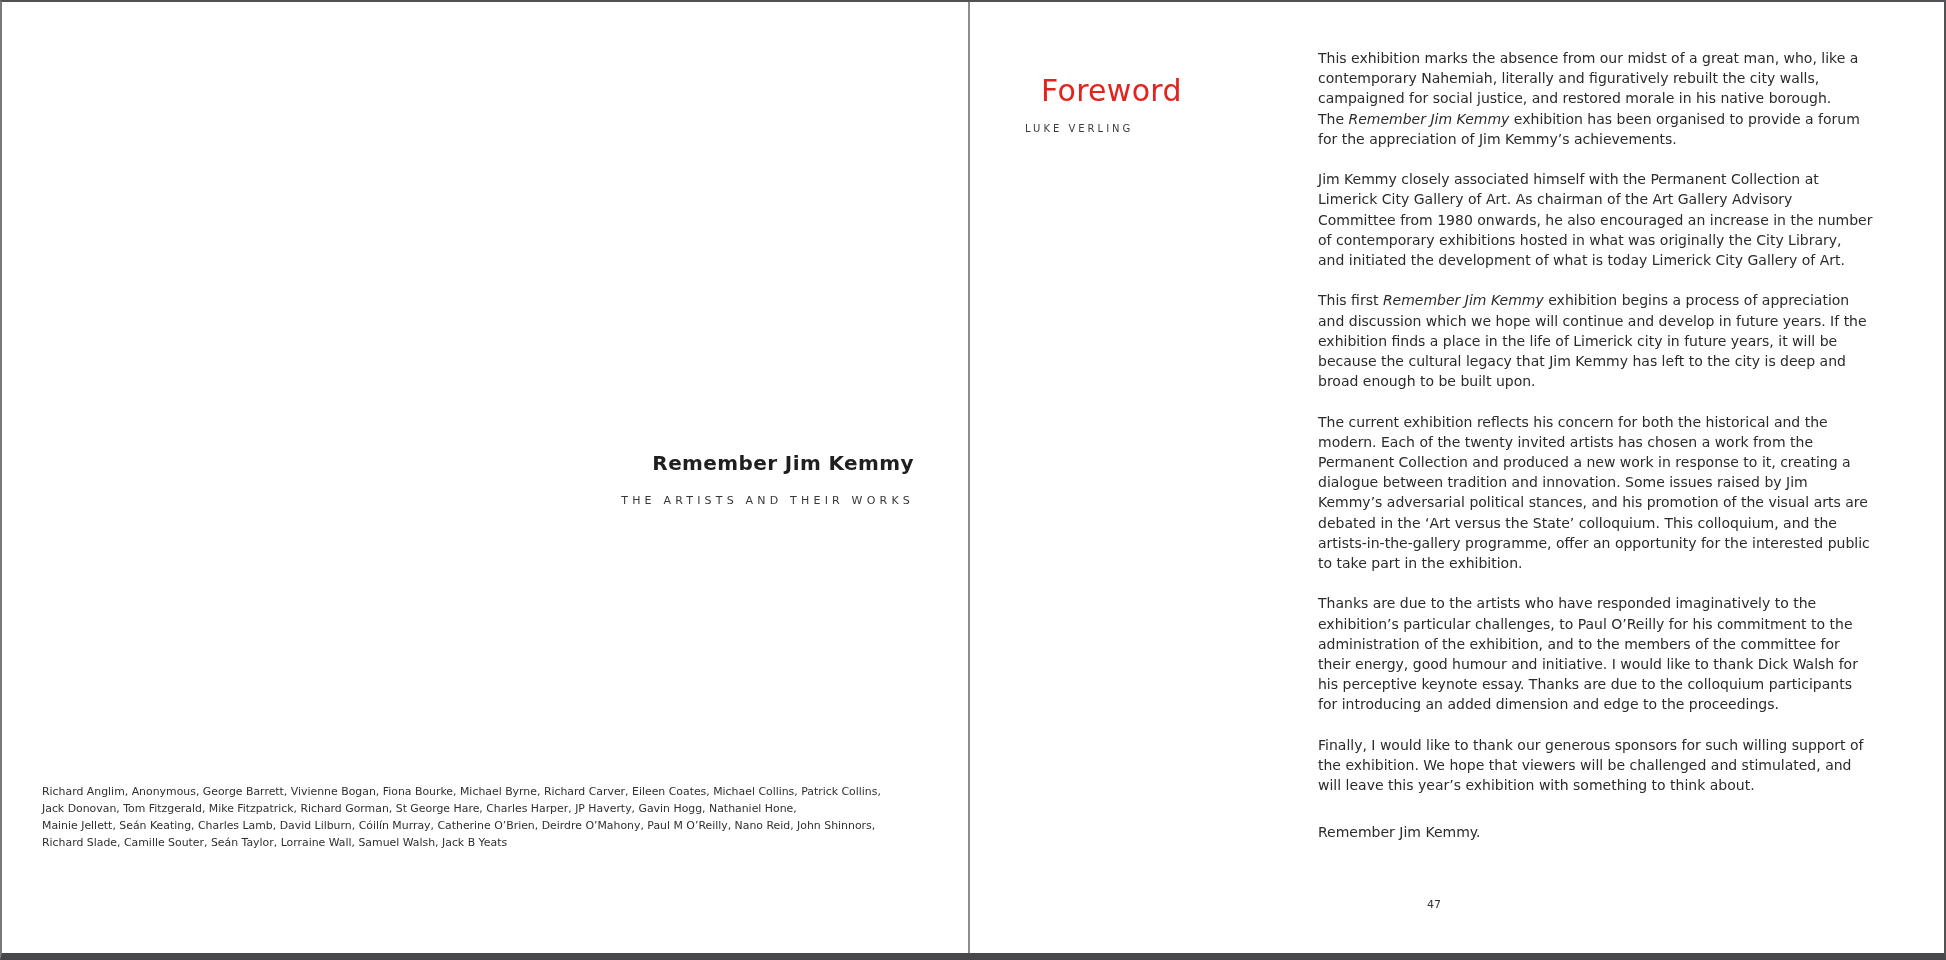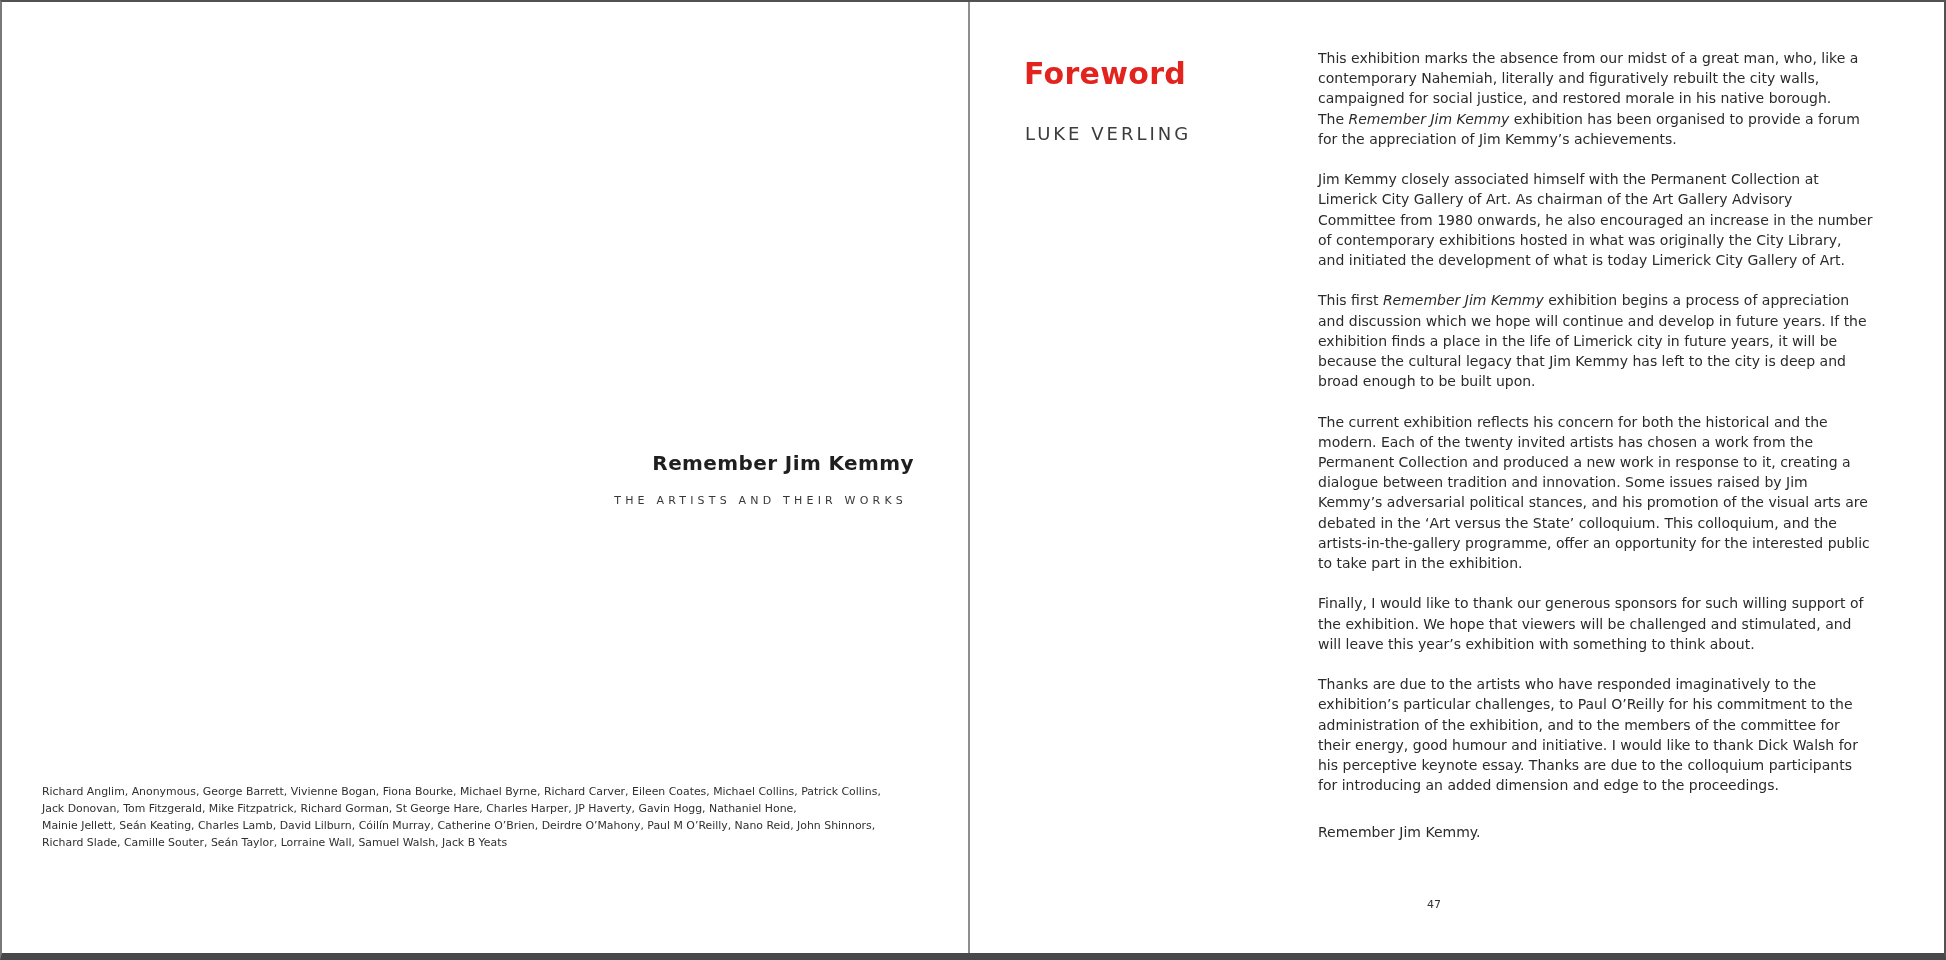--- a/index.html
+++ b/index.html
@@ -37,21 +37,21 @@
   }
   .book-title {
     margin: 0;
     font-size: 20px;
     font-weight: bold;
     letter-spacing: 0.4px;
     line-height: 24px;
     color: #1f1f1f;
   }
   .book-subtitle {
-    margin: 19px 7px 0 0;
+    margin: 19px 0 0 0;
     font-size: 11px;
     letter-spacing: 4.2px;
     color: #383838;
   }
 
   .artist-list {
     position: absolute;
     top: 781px;
     left: 40px;
     width: 872px;
@@ -59,32 +59,32 @@
     line-height: 17px;
     color: #2f2f2f;
     white-space: pre;
   }
 
   
   .foreword-heading {
     position: absolute;
     left: 1022px;
     top: 55px;
-    margin: 0;
+    margin: 17px;
     font-size: 30px;
-    font-weight: bold;
+    font-weight: normal;
     line-height: 34px;
     letter-spacing: 0.3px;
   }
   .foreword-author {
     position: absolute;
     left: 1023px;
     top: 121px;
     margin: 0;
-    font-size: 18px;
+    font-size: 10px;
     letter-spacing: 3px;
     color: #3c3c3c;
   }
 
   .foreword-body {
     position: absolute;
     left: 1316px;
     top: 46px;
     width: 620px;
     font-size: 14px;
@@ -145,28 +145,28 @@
 because the cultural legacy that Jim Kemmy has left to the city is deep and
 broad enough to be built upon.</span></p>
         <p><span>The current exhibition reflects his concern for both the historical and the
 modern. Each of the twenty invited artists has chosen a work from the
 Permanent Collection and produced a new work in response to it, creating a
 dialogue between tradition and innovation. Some issues raised by Jim
 Kemmy’s adversarial political stances, and his promotion of the visual arts are
 debated in the ‘Art versus the State’ colloquium. This colloquium, and the
 artists-in-the-gallery programme, offer an opportunity for the interested public
 to take part in the exhibition.</span></p>
-        <p><span>Finally, I would like to thank our generous sponsors for such willing support of
-the exhibition. We hope that viewers will be challenged and stimulated, and
-will leave this year’s exhibition with something to think about.</span></p>
         <p><span>Thanks are due to the artists who have responded imaginatively to the
 exhibition’s particular challenges, to Paul O’Reilly for his commitment to the
 administration of the exhibition, and to the members of the committee for
 their energy, good humour and initiative. I would like to thank Dick Walsh for
 his perceptive keynote essay. Thanks are due to the colloquium participants
 for introducing an added dimension and edge to the proceedings.</span></p>
+        <p><span>Finally, I would like to thank our generous sponsors for such willing support of
+the exhibition. We hope that viewers will be challenged and stimulated, and
+will leave this year’s exhibition with something to think about.</span></p>
         <p><span>Remember Jim Kemmy.</span></p>
       </div>
 
     <div class="page-number">47</div>
   </div>
 
 </div>
 
 </body></html>

